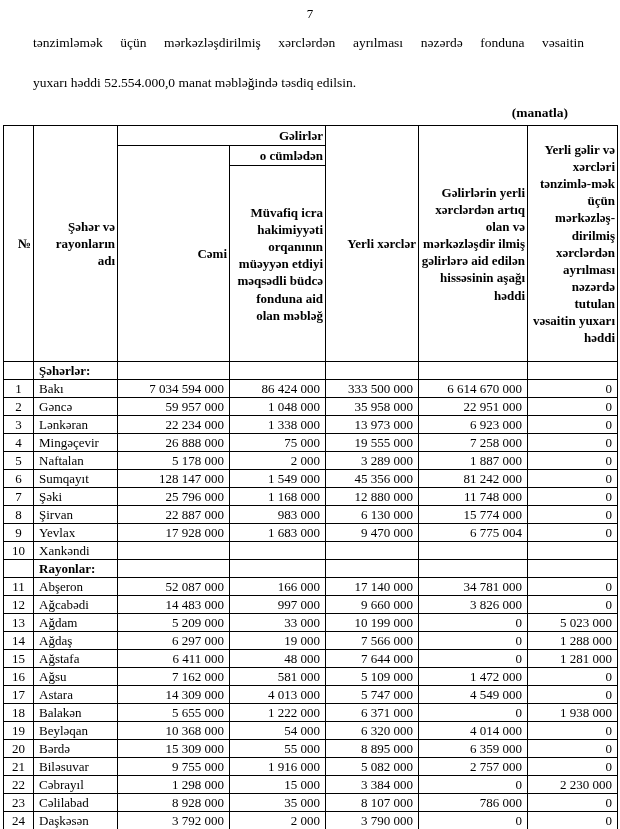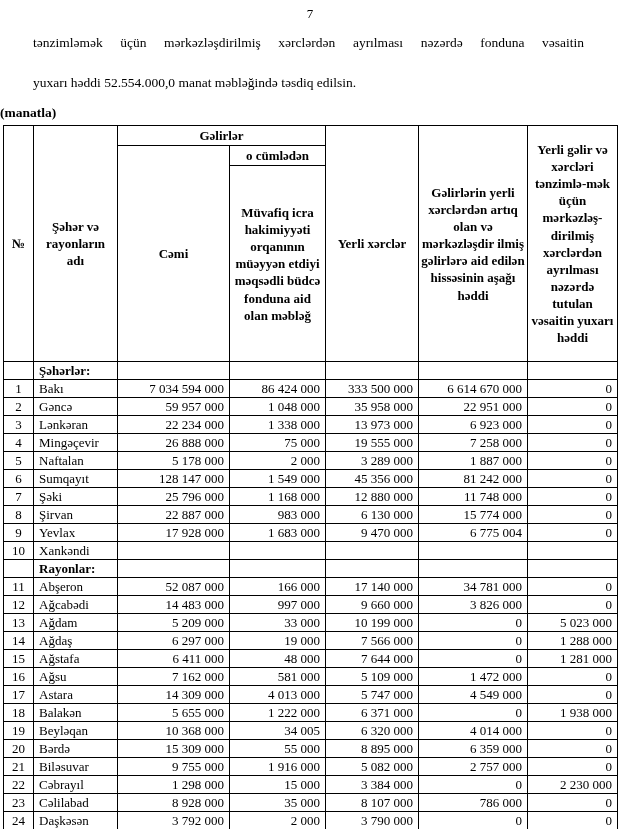--- a/index.html
+++ b/index.html
@@ -29,20 +29,21 @@
   }
   .intro-line1 {
     text-align: justify;
     text-align-last: justify;
   }
   .intro-line2 {
     text-align: left;
     margin-top: 21px;
   }
   .unit-label {
+    text-align: right;
     padding-right: 52px;
     font-weight: bold;
     font-size: 13.5px;
     margin-top: 13px;
     height: 18px;
   }
   table.budget {
     border-collapse: collapse;
     table-layout: fixed;
     margin-left: 3px;
@@ -51,21 +52,21 @@
   }
   table.budget th,
   table.budget td {
     border: 1px solid #000000;
     overflow: hidden;
   }
   thead th {
     font-weight: bold;
     font-size: 13px;
     line-height: 1.32;
-    text-align: center;
+    text-align: right;
     vertical-align: middle;
     padding: 1px 2px;
   }
   tr.hrow-top { height: 19px; }
   tr.hrow-incl { height: 16px; }
   tr.hrow-big { height: 196px; }
   tbody td {
     font-size: 13px;
     height: 17px;
     padding: 0 2px;
@@ -296,21 +297,21 @@
           <td class="td-num">5 655 000</td>
           <td class="td-num">1 222 000</td>
           <td class="td-num">6 371 000</td>
           <td class="td-num">0</td>
           <td class="td-num">1 938 000</td>
         </tr>
         <tr>
           <td class="td-no">19</td>
           <td class="td-name">Beyləqan</td>
           <td class="td-num">10 368 000</td>
-          <td class="td-num">34 005</td>
+          <td class="td-num">54 000</td>
           <td class="td-num">6 320 000</td>
           <td class="td-num">4 014 000</td>
           <td class="td-num">0</td>
         </tr>
         <tr>
           <td class="td-no">20</td>
           <td class="td-name">Bərdə</td>
           <td class="td-num">15 309 000</td>
           <td class="td-num">55 000</td>
           <td class="td-num">8 895 000</td>

